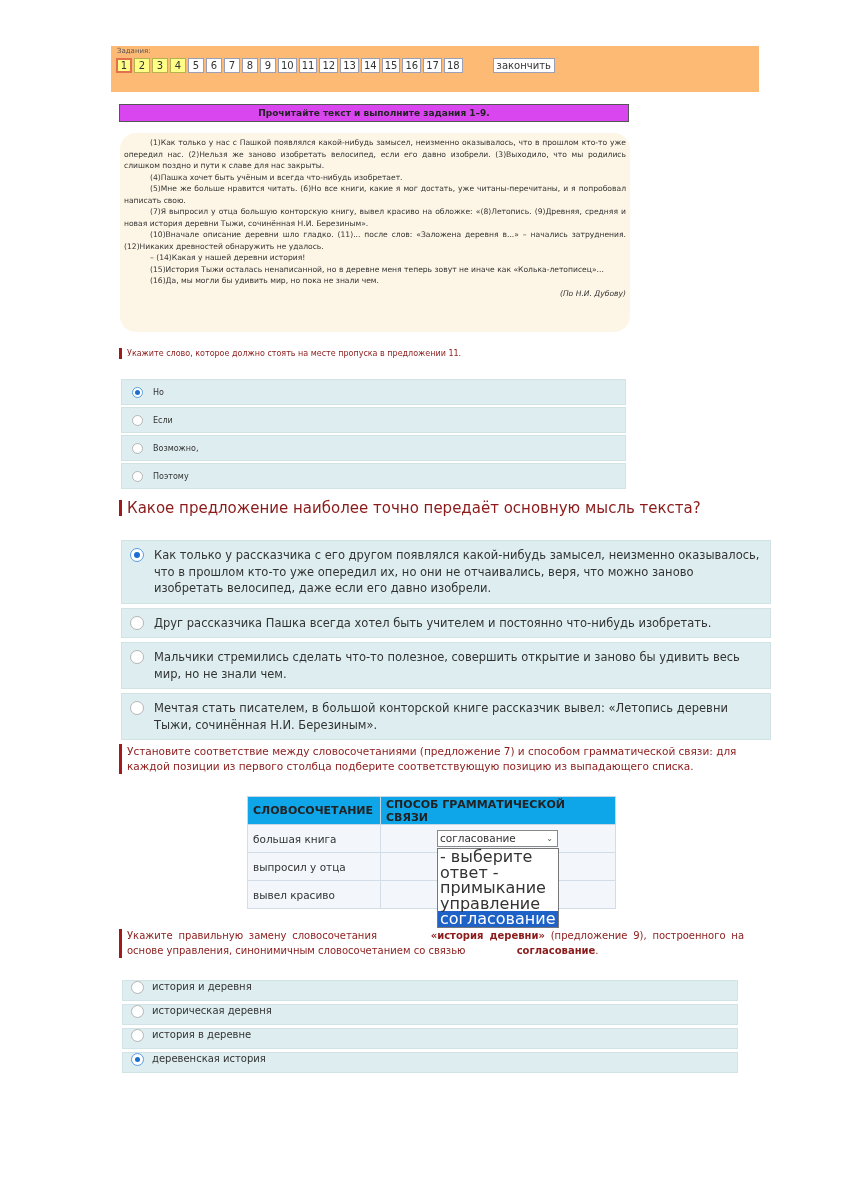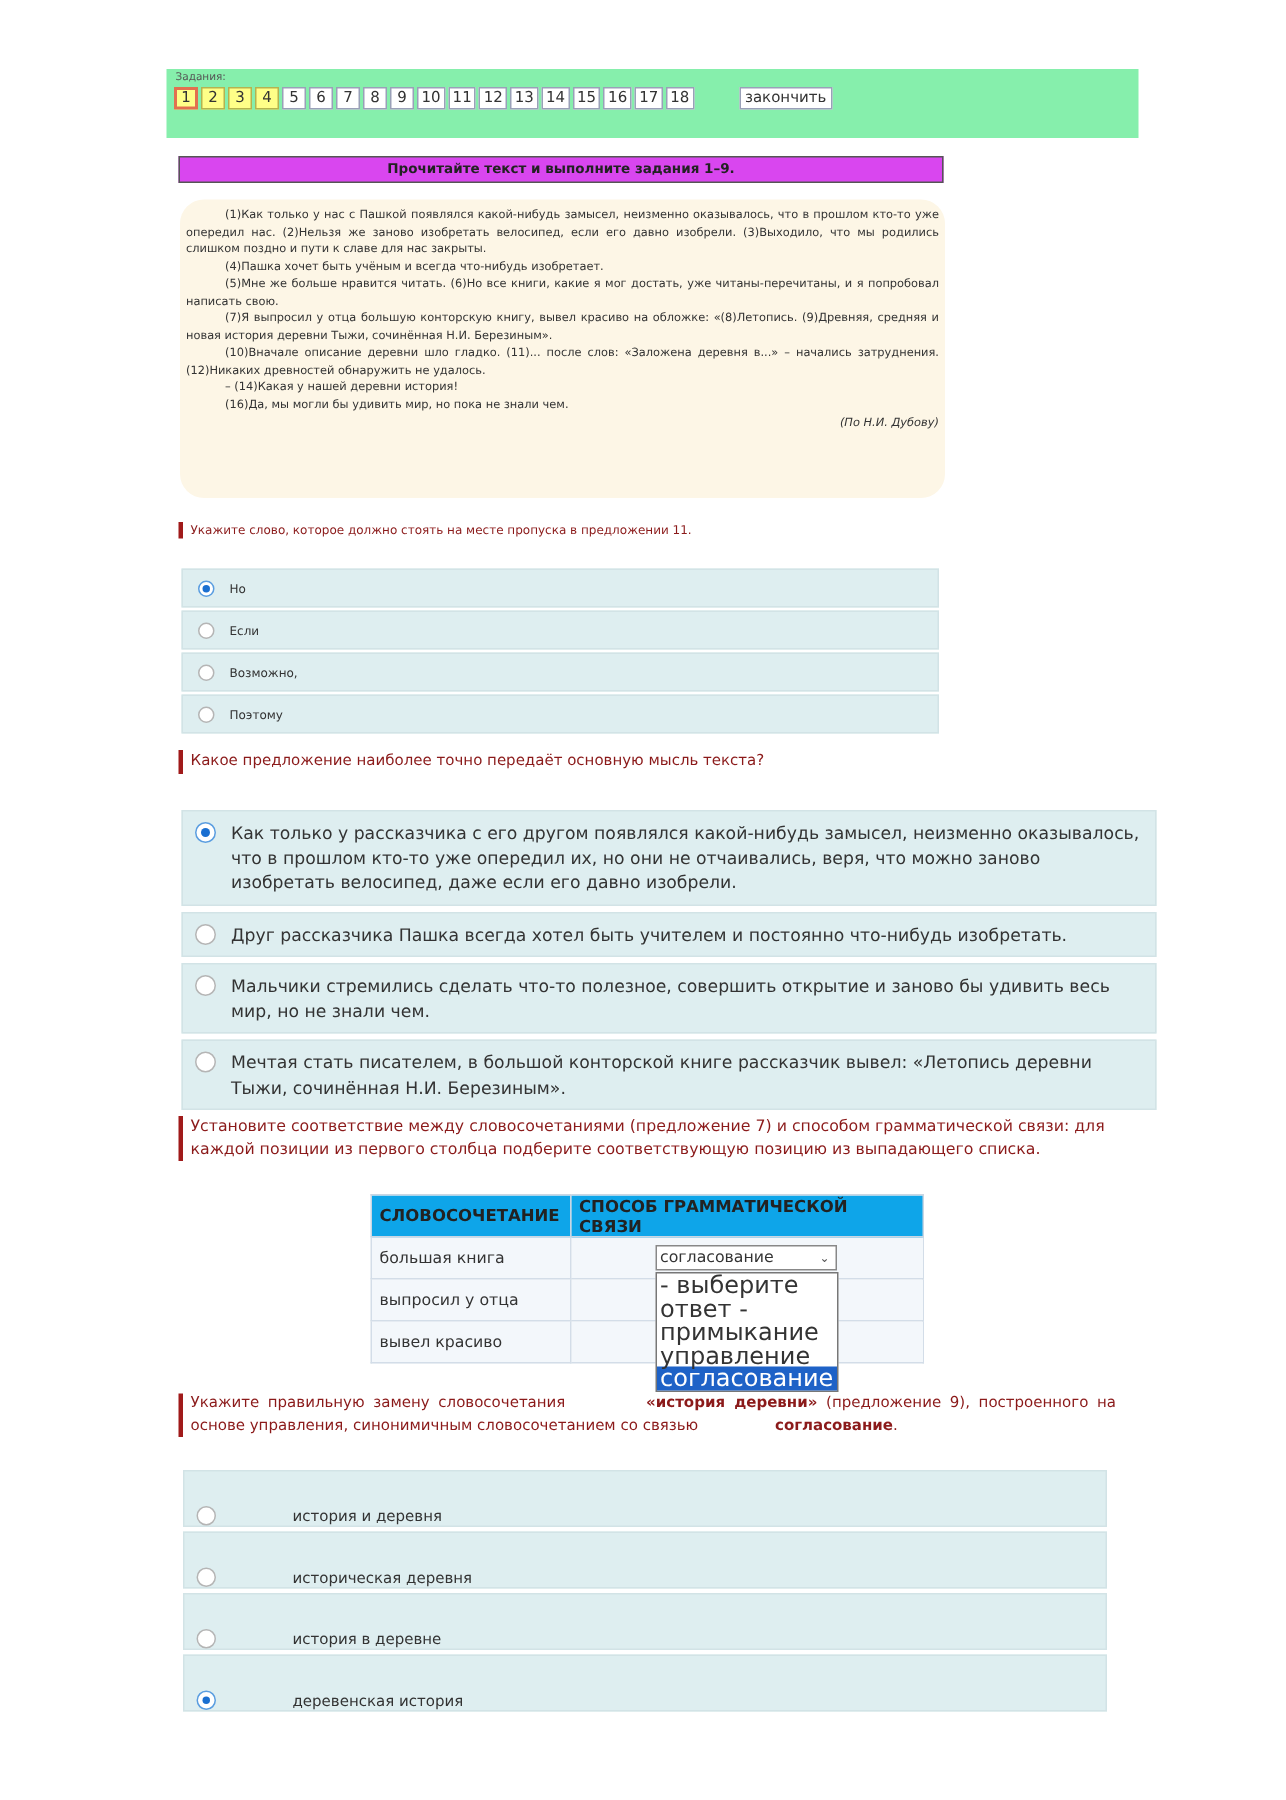--- a/index.html
+++ b/index.html
@@ -2,21 +2,21 @@
 <html><head>
   <meta charset="utf-8">
   <style>
     * { box-sizing: border-box; margin: 0; padding: 0; }
     html, body { width: 857px; height: 1200px; background: #ffffff; overflow: hidden; }
     body { position: relative; font-family: "DejaVu Sans", sans-serif; color: #222; }
 
     
     .nav-panel {
       position: absolute; left: 111px; top: 46px; width: 648px; height: 46px;
-      background: #86efac;
+      background: #fdba74;
     }
     .nav-label {
       position: absolute; left: 6px; top: 1px; font-size: 7px; color: #555;
     }
     .nav-buttons { position: absolute; left: 5px; top: 12px; display: flex; gap: 2px; }
     .nav-btn {
       height: 15px; min-width: 16px; padding: 0 2px;
       border: 1px solid #9aa0b8; background: #ffffff;
       font-size: 10px; line-height: 13px; text-align: center; color: #333;
       font-family: "DejaVu Sans", sans-serif;
@@ -66,21 +66,21 @@
     .q1 .option { height: 26px; margin-bottom: 2px; padding: 0 0 0 10px; align-items: center; font-size: 8px; }
     .q1 .radio { width: 11px; height: 11px; margin-right: 10px; }
     .q1 .radio.checked::after { left: 2px; top: 2px; width: 5px; height: 5px; }
 
     
     .q2 .option { margin-bottom: 4px; padding: 6px 8px 6px 8px; font-size: 11.5px; line-height: 16.5px; }
     .q2 .radio { width: 14px; height: 14px; margin: 1px 10px 0 0; }
     .q2 .radio.checked::after { left: 3px; top: 3px; width: 6px; height: 6px; }
 
     
-    .q4 .option { height: 38px; margin-bottom: 3px; padding: 0 0 0 8px; align-items: flex-end; font-size: 10px; gap: 43px; }
+    .q4 .option { height: 21px; margin-bottom: 3px; padding: 0 0 0 8px; align-items: flex-start; font-size: 10px; }
     .q4 .radio { width: 13px; height: 13px; margin-right: 8px; }
     .q4 .radio.checked::after { left: 3px; top: 3px; width: 5px; height: 5px; }
 
     
     .match-table {
       position: absolute; left: 247px; top: 796px; width: 369px;
       border-collapse: collapse; font-size: 10.5px; color: #333;
     }
     .match-table th {
       background: #0ea5e9; font-weight: bold; font-size: 11px; text-transform: uppercase;
@@ -134,20 +134,21 @@
 
 <div class="task-header">Прочитайте текст и выполните задания 1–9.</div>
 
 <div class="reading">
   <p>(1)Как только у нас с Пашкой появлялся какой-нибудь замысел, неизменно оказывалось, что в прошлом кто-то уже опередил нас. (2)Нельзя же заново изобретать велосипед, если его давно изобрели. (3)Выходило, что мы родились слишком поздно и пути к славе для нас закрыты.</p>
   <p>(4)Пашка хочет быть учёным и всегда что-нибудь изобретает.</p>
   <p>(5)Мне же больше нравится читать. (6)Но все книги, какие я мог достать, уже читаны-перечитаны, и я попробовал написать свою.</p>
   <p>(7)Я выпросил у отца большую конторскую книгу, вывел красиво на обложке: «(8)Летопись. (9)Древняя, средняя и новая история деревни Тыжи, сочинённая Н.И. Березиным».</p>
   <p>(10)Вначале описание деревни шло гладко. (11)... после слов: «Заложена деревня в...» – начались затруднения. (12)Никаких древностей обнаружить не удалось.</p>
   <p>– (14)Какая у нашей деревни история!</p>
+  <p>(15)История Тыжи осталась ненаписанной, но в деревне меня теперь зовут не иначе как «Колька-летописец»...</p>
   <p>(16)Да, мы могли бы удивить мир, но пока не знали чем.</p>
   <div class="source">(По Н.И. Дубову)</div>
 </div>
 
 <div class="prompt" style="left:119px; top:348px; width:520px; font-size:8px; line-height:11px;">Укажите слово, которое должно стоять на месте пропуска в предложении 11.</div>
 <div class="options q1" style="left:121px; top:379px; width:505px;">
   <label class="option">
     <span class="radio checked"></span>
     <span>Но</span>
   </label>
@@ -158,21 +159,21 @@
   <label class="option">
     <span class="radio"></span>
     <span>Возможно,</span>
   </label>
   <label class="option">
     <span class="radio"></span>
     <span>Поэтому</span>
   </label>
 </div>
 
-<div class="prompt" style="left:119px; top:500px; width:640px; font-size:10px; line-height:16px;">Какое предложение наиболее точно передаёт основную мысль текста?</div>
+<div class="prompt" style="left:119px; top:500px; width:640px; font-size:15px; line-height:16px;">Какое предложение наиболее точно передаёт основную мысль текста?</div>
 <div class="options q2" style="left:121px; top:540px; width:650px;">
   <label class="option">
     <span class="radio checked"></span>
     <span>Как только у рассказчика с его другом появлялся какой-нибудь замысел, неизменно оказывалось, что в прошлом кто-то уже опередил их, но они не отчаивались, веря, что можно заново изобретать велосипед, даже если его давно изобрели.</span>
   </label>
   <label class="option">
     <span class="radio"></span>
     <span>Друг рассказчика Пашка всегда хотел быть учителем и постоянно что-нибудь изобретать.</span>
   </label>
   <label class="option">

